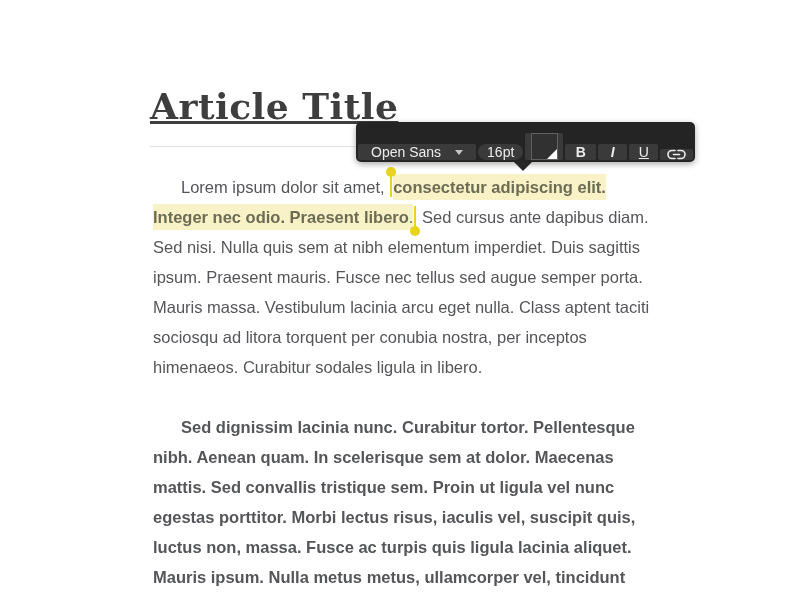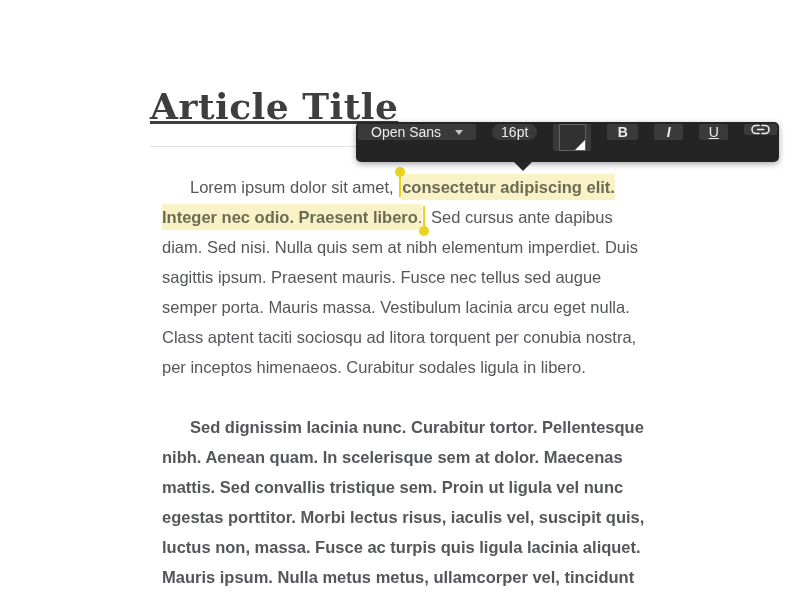--- a/index.html
+++ b/index.html
@@ -20,21 +20,21 @@
     font-size: 36px; font-weight: bold;
     color: #3e3e3e;
     margin: 0; line-height: 1.25;
     letter-spacing: 0.5px;
     text-decoration: underline;
   }
 
   .divider { height: 1px; background: #e1e1e1; border: none; margin: 17px 0 0 0; }
 
   .article { margin-top: 25px; font-size: 16.5px; line-height: 30px; color: #54565a; }
-  .para { margin: 12px; text-indent: 28px; }
+  .para { margin: 3px; text-indent: 28px; }
   .para-2 { margin-top: 30px; font-weight: bold; }
 
   .hl {
     background: #f8f2c6;
     color: #6c6c55;
     font-weight: bold;
     padding: 4px 0;
   }
   .hl-tail {
     background: #f8f2c6;
@@ -58,21 +58,21 @@
   }
   .sel-handle-end::after {
     content: ""; position: absolute; bottom: -9px; left: -4px;
     width: 10px; height: 10px; border-radius: 50%;
     background: #e8d41f;
   }
 
   
   .toolbar {
     position: absolute; left: 356px; top: 122px; height: 40px;
-    display: flex; align-items: flex-start; gap: 16px; padding: 2px;
+    display: flex; align-items: flex-end; gap: 2px; padding: 2px;
     background: #242424; border-radius: 5px;
     box-shadow: 0 2px 6px rgba(0,0,0,0.35);
     z-index: 5;
   }
   .tb-btn {
     display: flex; align-items: center; justify-content: center;
     background: #3a3a3a; color: #ececec;
     font-size: 14px; border-radius: 2px; border: none;
     cursor: pointer; user-select: none;
   }

